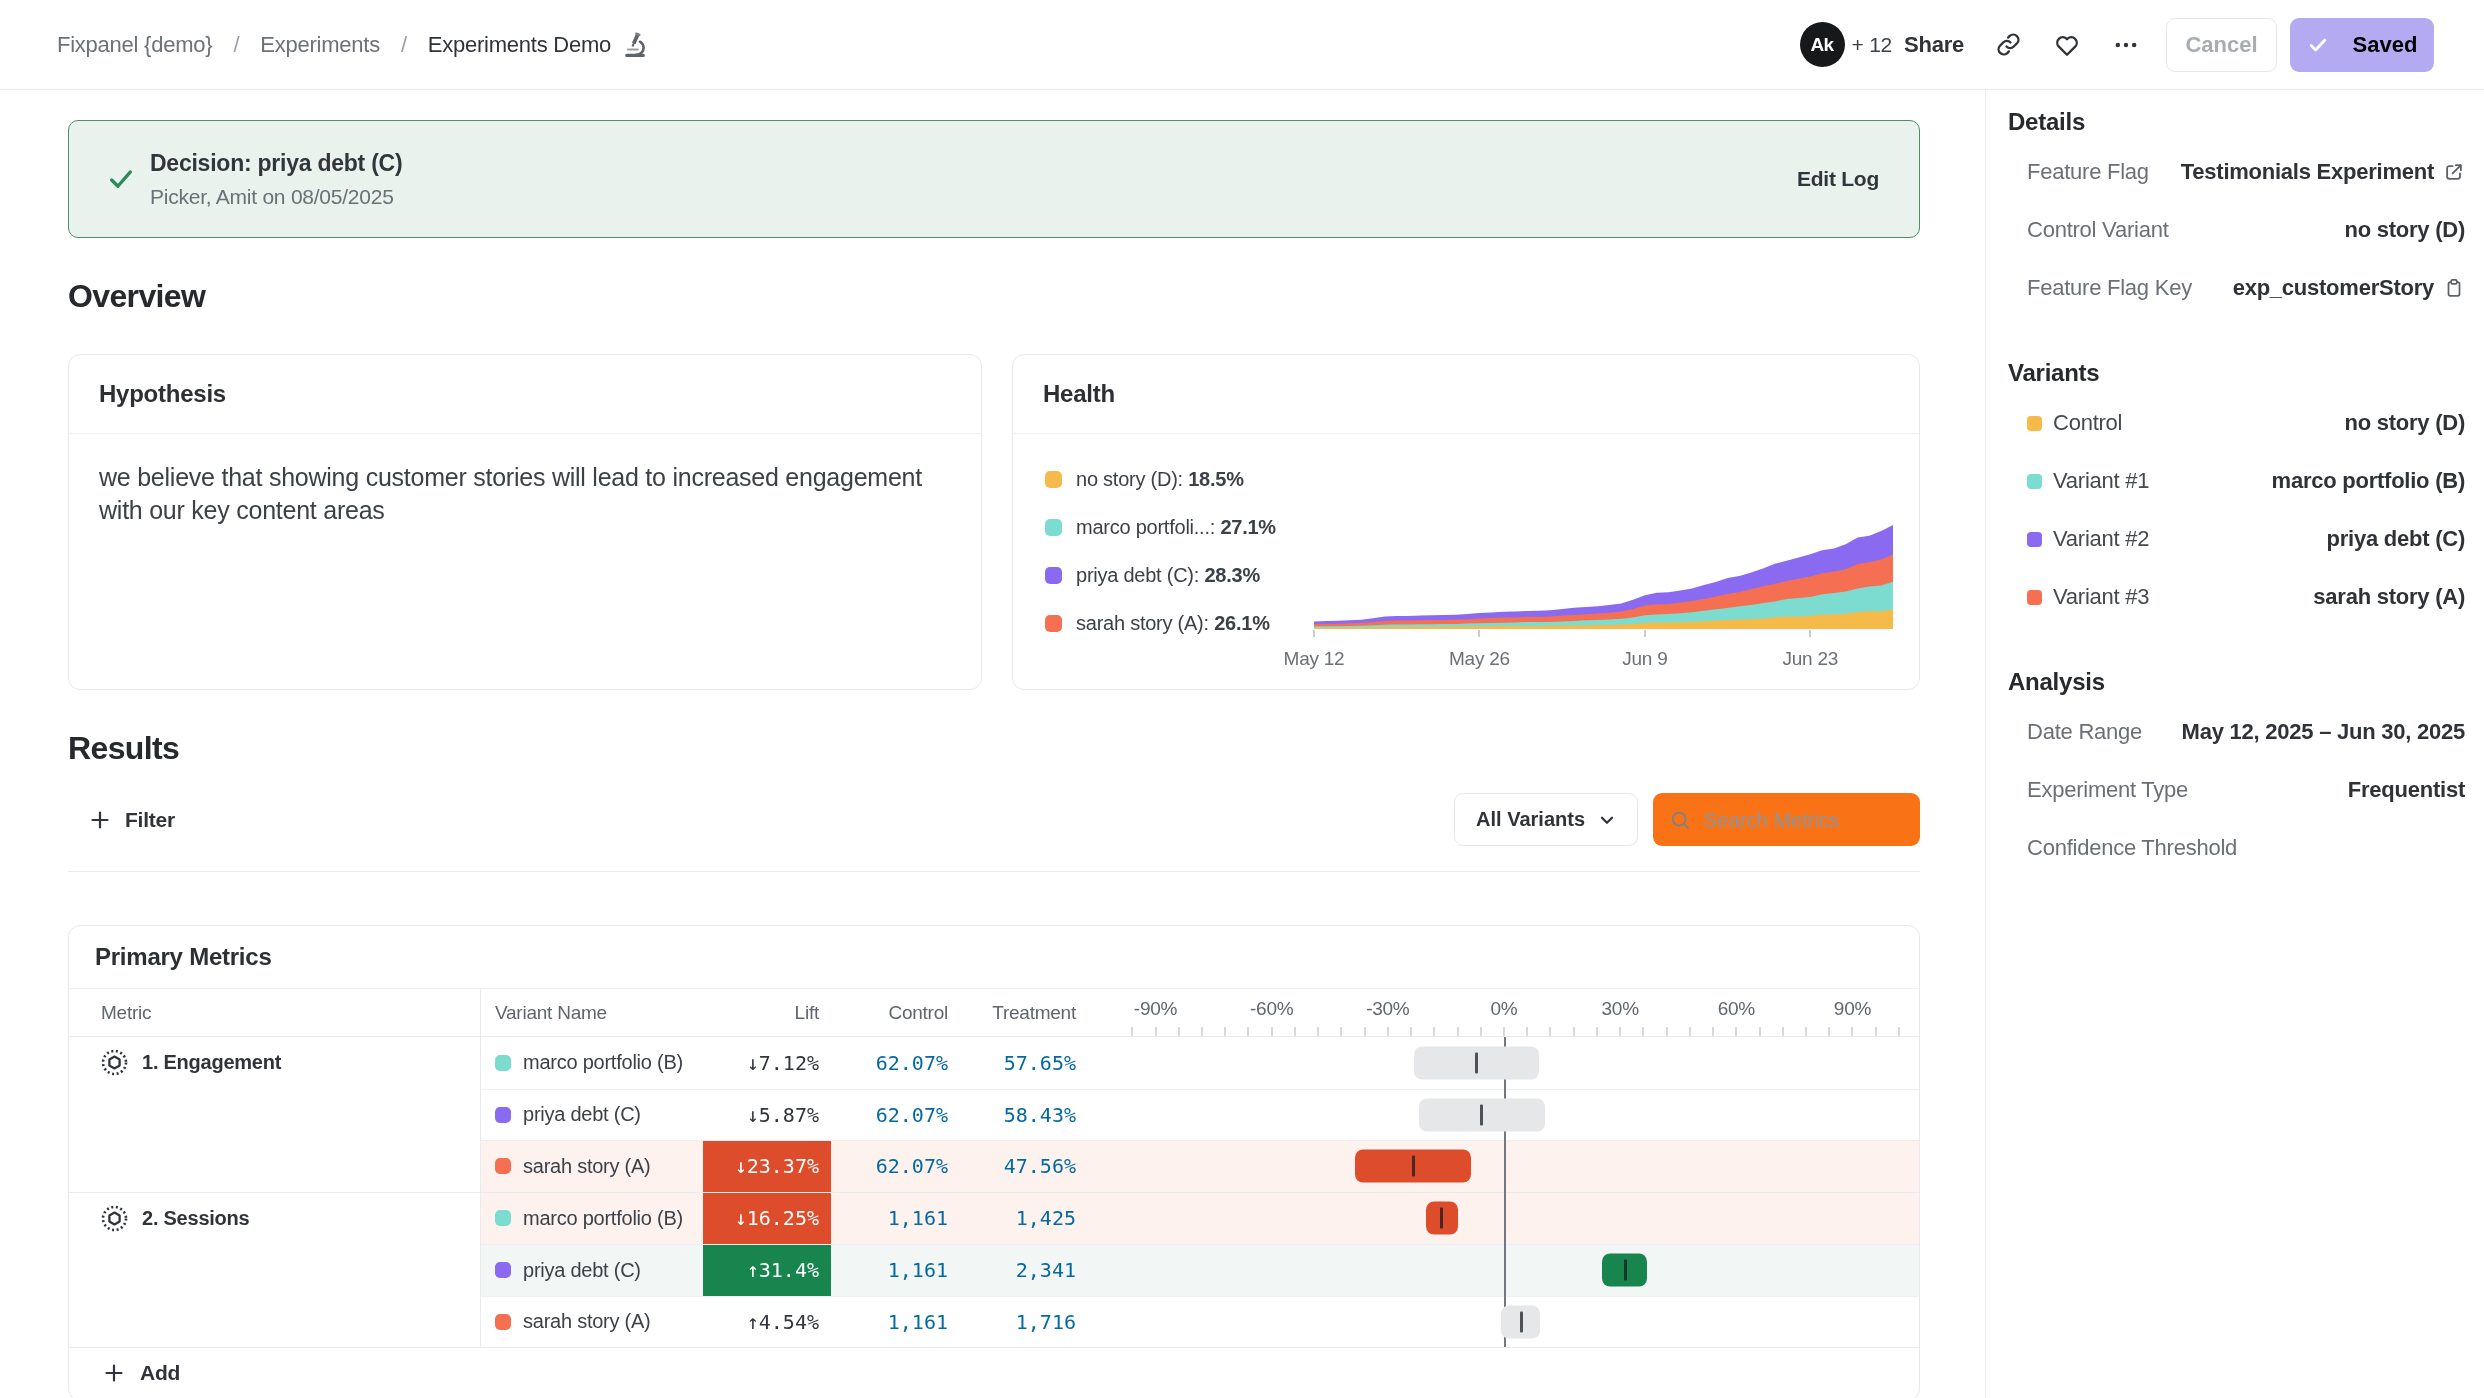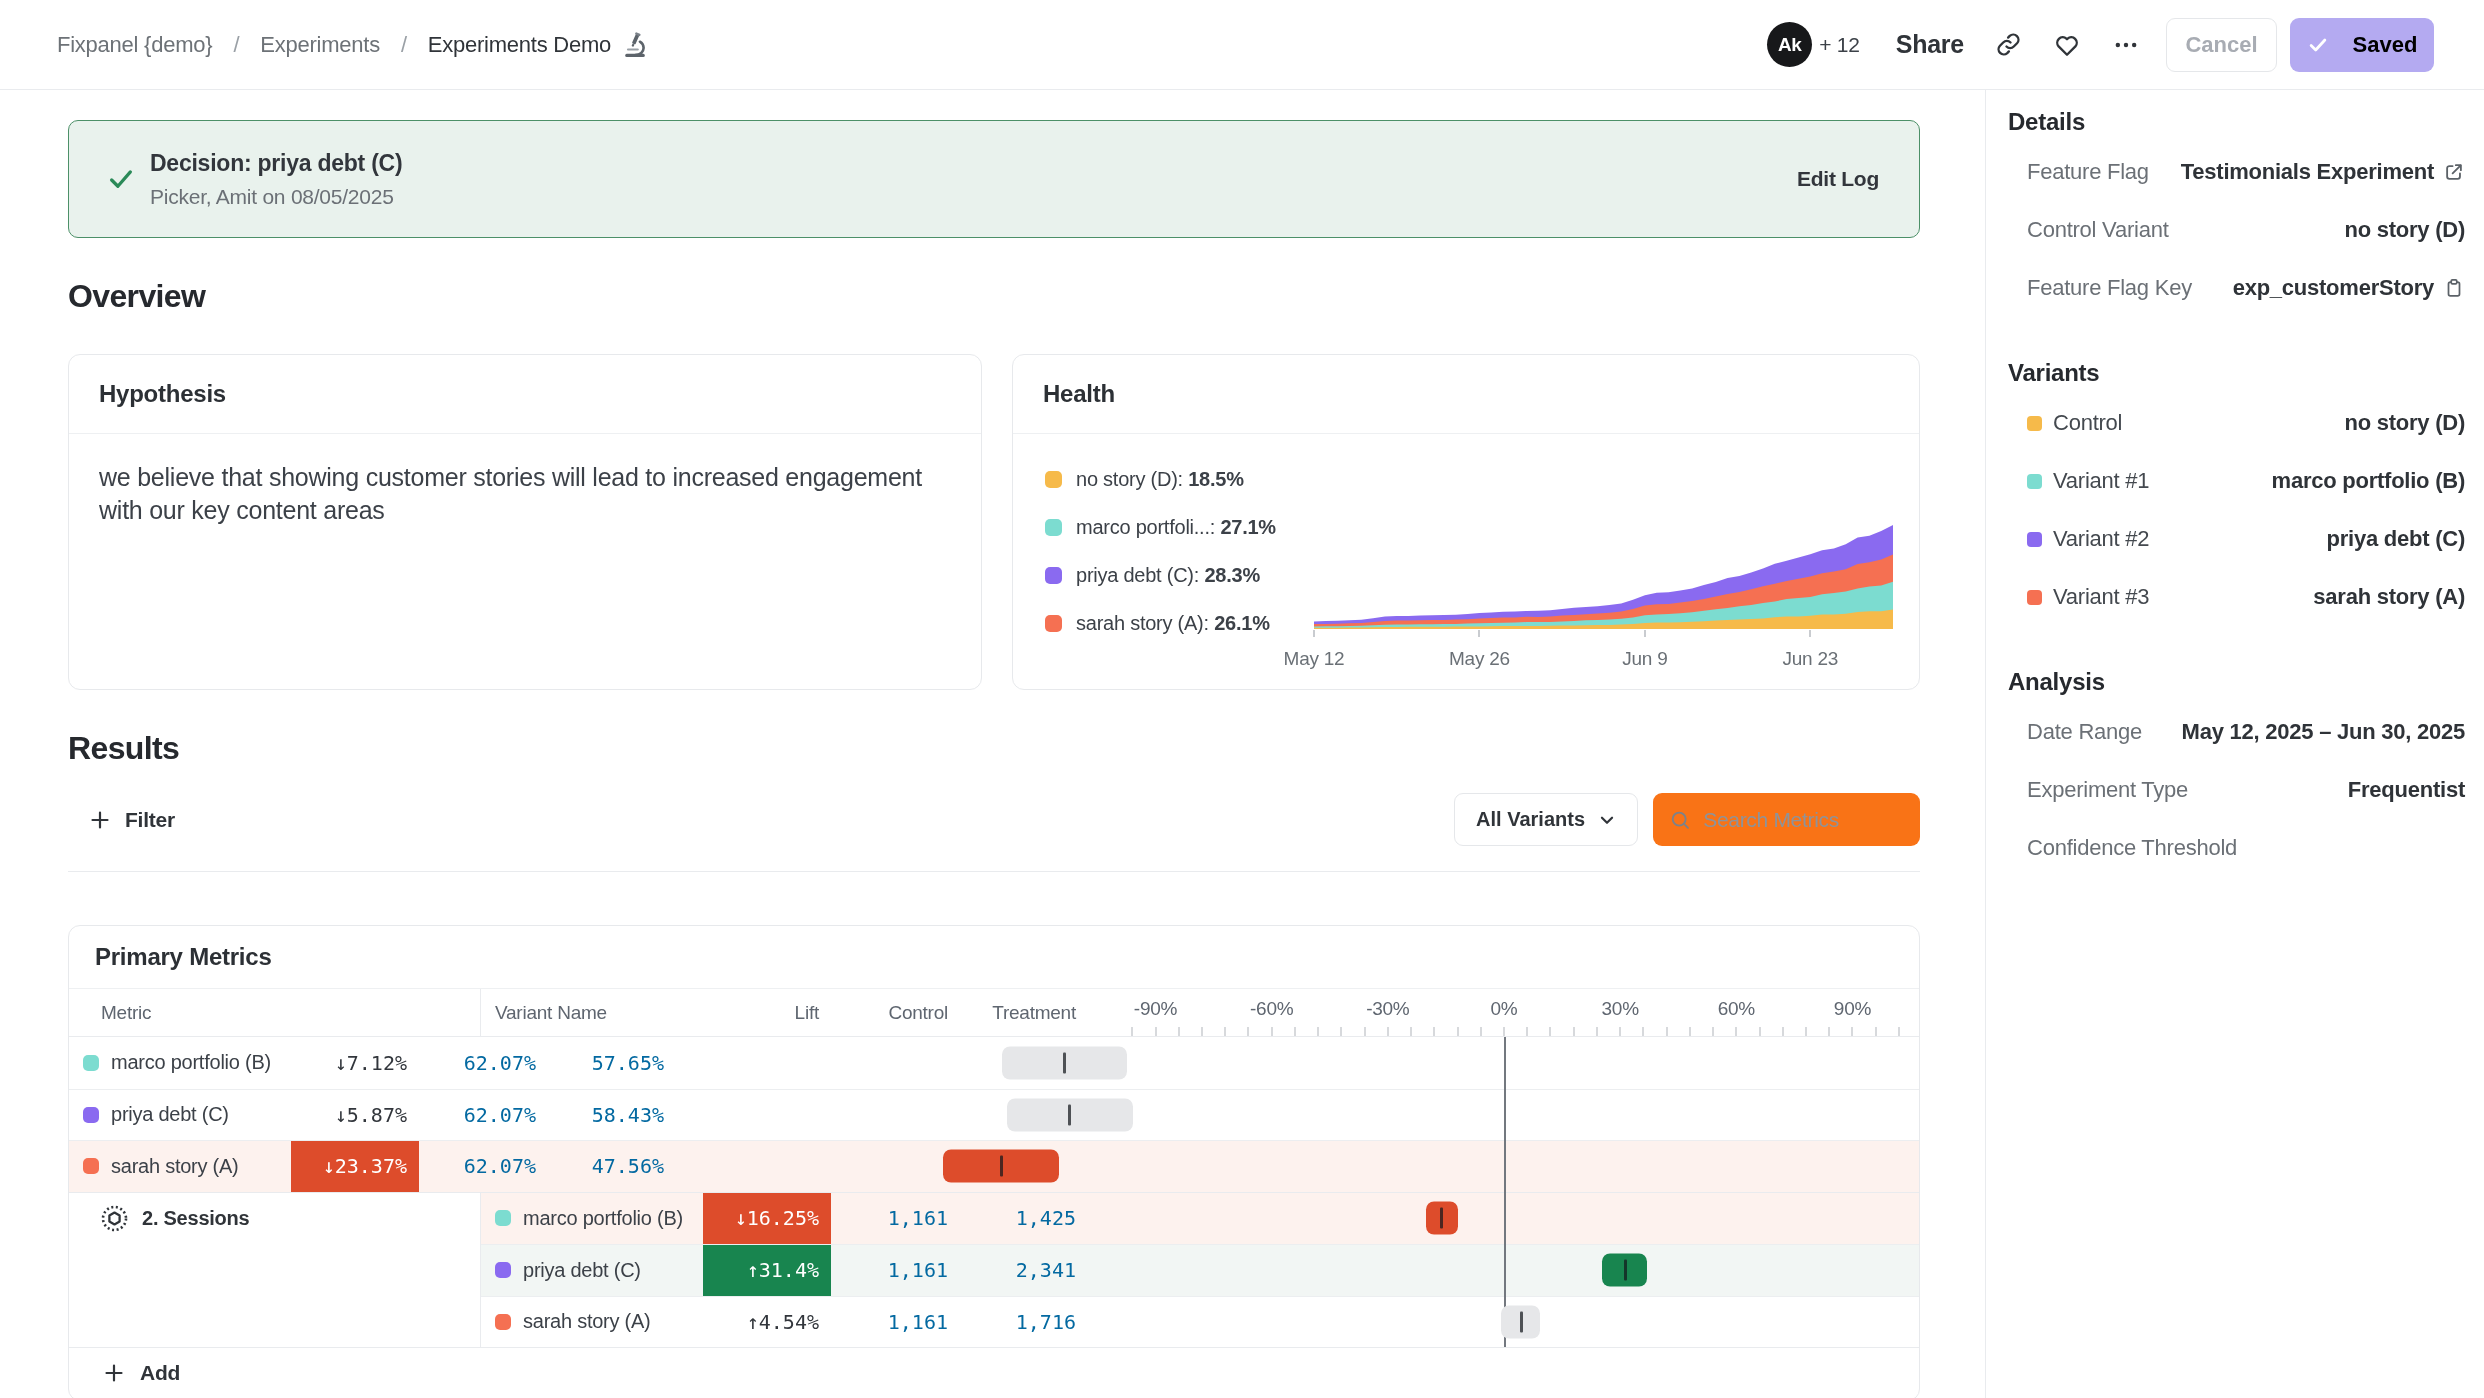--- a/index.html
+++ b/index.html
@@ -24,21 +24,21 @@
   .crumb-sep { color: #9aa0a6; }
   .crumb-current { color: #303439; display: flex; align-items: center; gap: 10px; }
   .topbar-actions { display: flex; align-items: center; }
   .avatar {
     width: 45px; height: 45px; border-radius: 50%;
     background: #17181a; color: #fff;
     display: flex; align-items: center; justify-content: center;
     font-size: 19px; font-weight: bold; letter-spacing: -0.5px;
   }
   .collab-count { font-size: 21px; color: #3c4148; margin-left: 7px; }
-  .share-label { font-size: 25px; font-weight: bold; color: #303439; margin-left: 36px; }
+  .share-label { font-size: 22px; font-weight: bold; color: #303439; margin-left: 12px; }
   .bar-icon { margin-left: 31px; display: flex; align-items: center; color: #303439; }
   .btn-cancel {
     margin-left: 26px;
     width: 111px; height: 54px; border-radius: 9px;
     background: #fff; border: 1px solid #e5e7ea;
     color: #a8acb3; font-size: 22px; font-weight: bold;
     display: flex; align-items: center; justify-content: center;
   }
   .btn-saved {
     margin-left: 13px;
@@ -368,20 +368,31 @@
               <div class="axis-label" style="left: 303.84px;">-30%</div>
               <div class="axis-label" style="left: 420px;">0%</div>
               <div class="axis-label" style="left: 536.16px;">30%</div>
               <div class="axis-label" style="left: 652.32px;">60%</div>
               <div class="axis-label" style="left: 768.48px;">90%</div>
             </div>
         </div>
       </div>
       <div class="pm-body" id="pm-body">
           <div class="pm-group">
+            <div class="pm-metric-cell">
+              <span style="display: flex;">
+                <svg width="27" height="27" viewBox="0 0 27 27">
+                  <g fill="none" stroke="#303439">
+                    <circle cx="13.5" cy="13.5" r="11.5" stroke-width="2.6" stroke-dasharray="2 2.6"></circle>
+                    <path d="M13.5 7.6l5.1 2.95v5.9L13.5 19.4l-5.1-2.95v-5.9Z" stroke-width="2.3" stroke-linejoin="round"></path>
+                  </g>
+                </svg>
+              </span>
+              <div class="pm-metric-label">1. Engagement</div>
+            </div>
             <div class="pm-group-rows">
               <div class="pm-row">
                 <div class="pm-c-name">
                   <span class="pm-swatch" style="background: rgb(124, 220, 208);"></span>
                   <span class="pm-name-label">marco portfolio (B)</span>
                 </div>
                 <div class="pm-c-lift">↓7.12%</div>
                 <div class="pm-c-control">62.07%</div>
                 <div class="pm-c-treatment">57.65%</div>
                 <div class="pm-c-chart">

